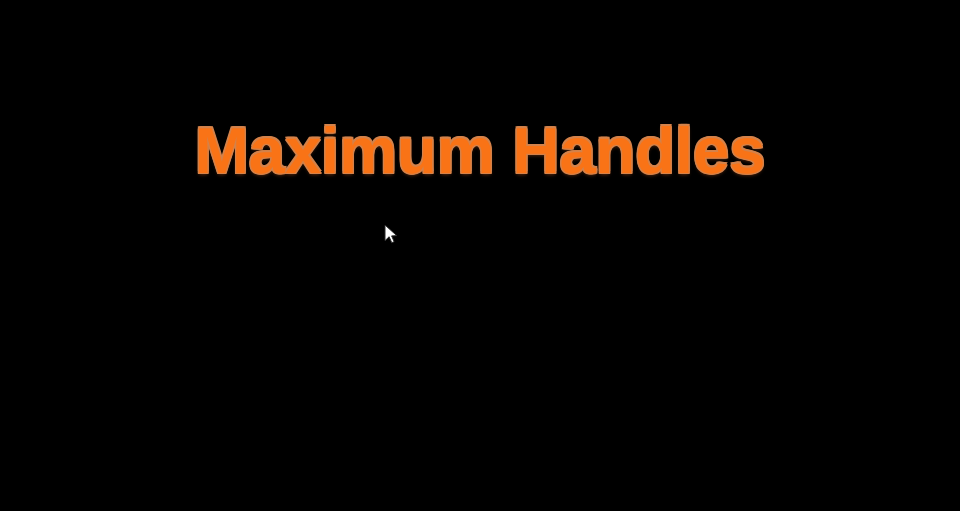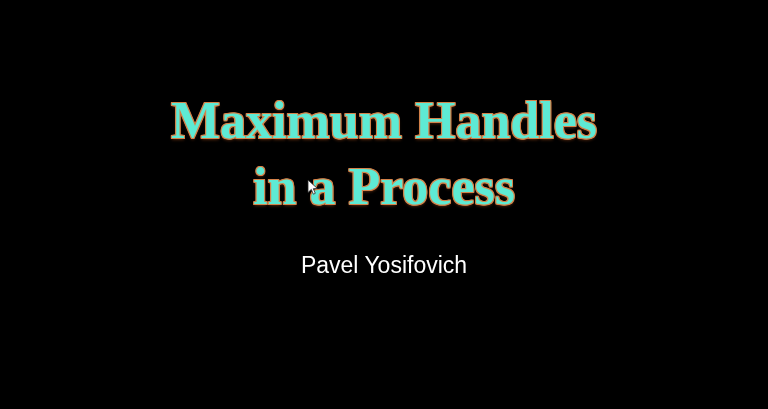--- a/index.html
+++ b/index.html
@@ -21,26 +21,26 @@
   
   #title-block {
     position: absolute;
     left: 0;
     top: 88px;
     width: 768px;
     text-align: center;
   }
 
   .title-line {
-    font-family: Liberation Serif, serif;
+    font-family: Liberation Sans, sans-serif;
     font-size: 52px;
     font-weight: 700;
     line-height: 66px;
     letter-spacing: 0px;
-    color: #5eead4;
+    color: #f97316;
     white-space: pre;
     text-shadow:
        1px  0   0 #d4824a,
       -1px  0   0 #d4824a,
        0    1px 0 #d4824a,
        0   -1px 0 #d4824a,
        1px  1px 0 #d4824a,
       -1px  1px 0 #d4824a,
        1px -1px 0 #d4824a,
       -1px -1px 0 #d4824a,
@@ -75,24 +75,22 @@
     pointer-events: none;
   }
 </style>
 </head>
 <body>
 
 <div id="slide">
 
   <div id="title-block">
     <div class="title-line">Maximum Handles</div>
-    <div class="title-line">in a Process</div>
   </div>
 
   <div id="subtitle-block">
-    <div class="subtitle-line">Pavel Yosifovich</div>
   </div>
 
   <svg id="mouse-cursor" viewBox="0 0 12 18">
     <path d="M1 1 L1 13.5 L4.3 10.4 L6.4 15.2 L8.3 14.3 L6.3 9.7 L10.4 9.5 Z" fill="#ffffff" stroke="#2a2a2a" stroke-width="0.8" stroke-linejoin="round"></path>
   </svg>
 
 </div>
 
 </body></html>

